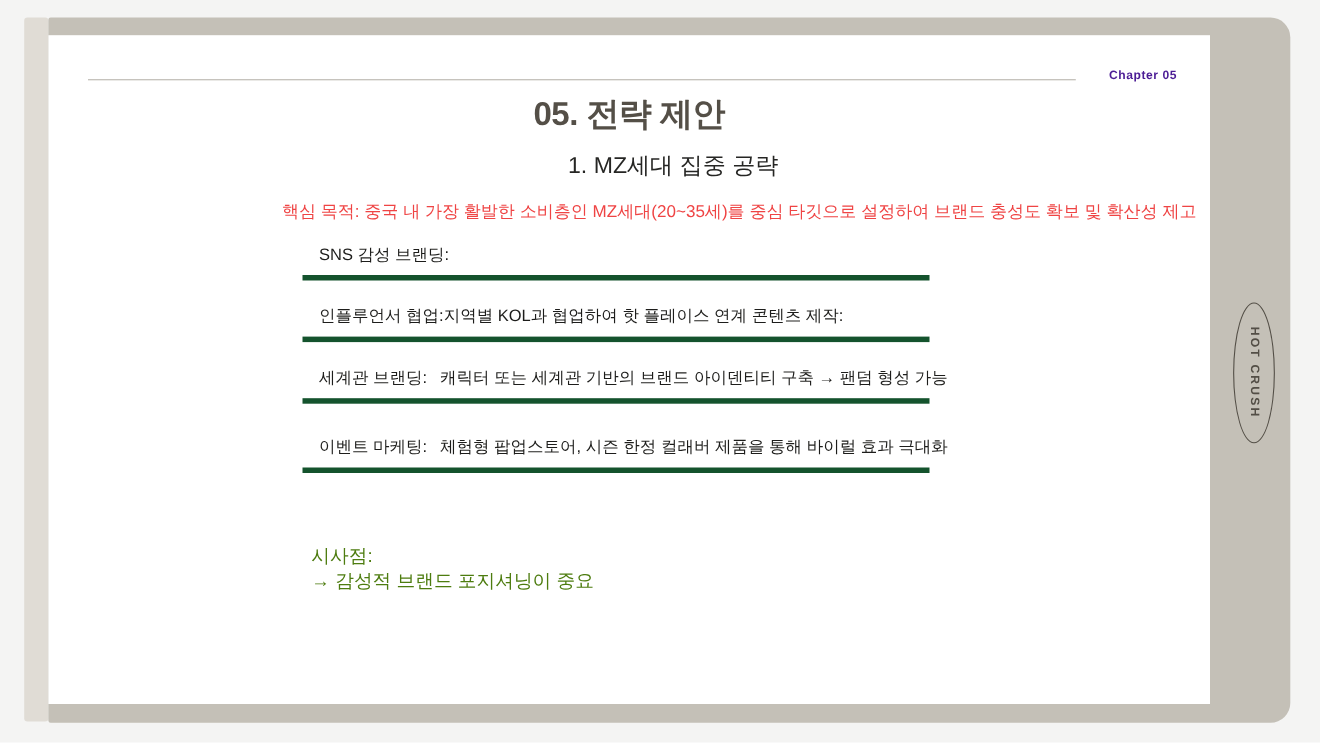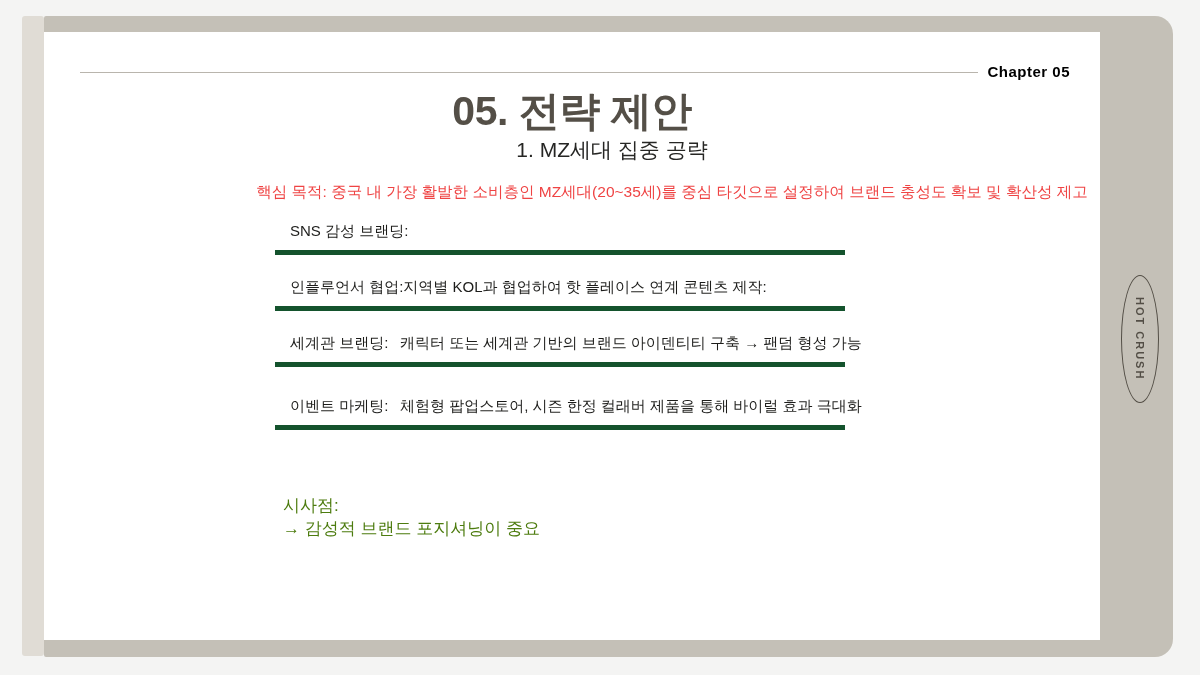--- a/index.html
+++ b/index.html
@@ -20,25 +20,25 @@
   .page{
     position:absolute;left:44px;top:32px;width:1056px;height:608px;
     background:#ffffff;
   }
   .header-rule{
     position:absolute;left:36px;top:40px;width:898px;height:0;
     border-top:1px solid #b9b5ad;
   }
   .chapter{
     position:absolute;right:30px;top:31px;
-    font-size:15px;font-weight:bold;color:#000000;letter-spacing:.5px;
+    font-size:11px;font-weight:bold;color:#4c1d95;letter-spacing:.5px;
   }
   .title{
     position:absolute;left:0;top:52px;width:100%;text-align:center;
-    font-size:41px;font-weight:bold;color:#544f47;letter-spacing:-.5px;
+    font-size:30px;font-weight:bold;color:#544f47;letter-spacing:-.5px;
   }
   .subtitle{
     position:absolute;left:0;top:104px;width:100%;text-align:center;
     font-size:21px;color:#262624;padding-left:40px;
   }
   .objective{
     position:absolute;left:208px;top:150px;width:840px;
     font-size:15.5px;color:#ef4444;white-space:nowrap;text-align:center;
   }
   .strategy-table{

